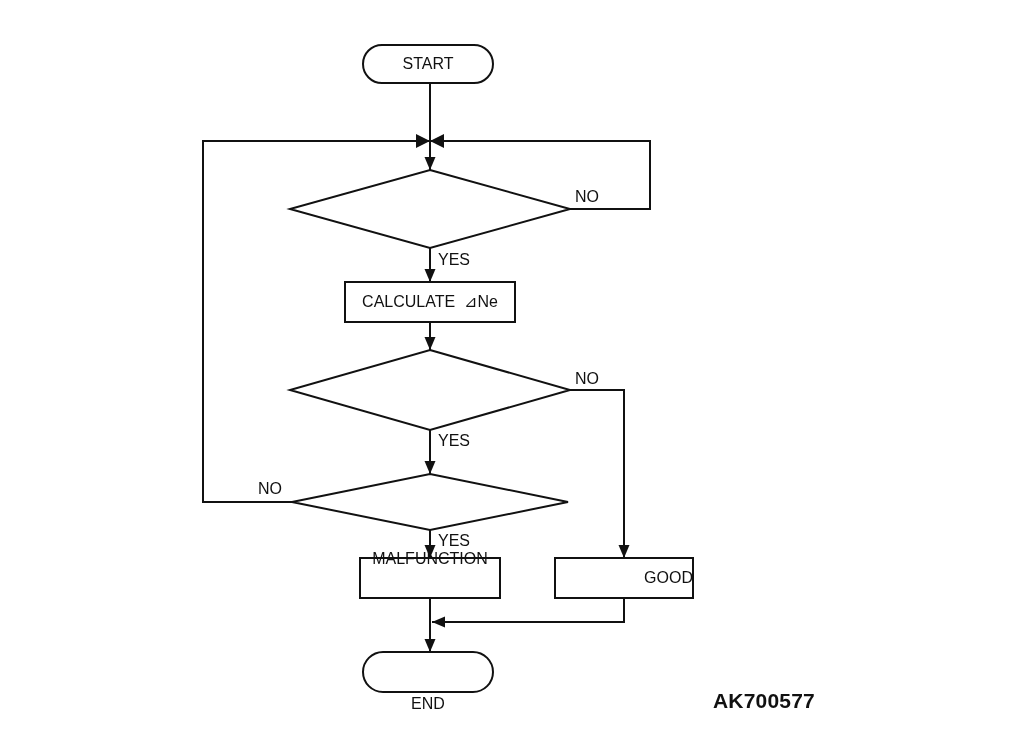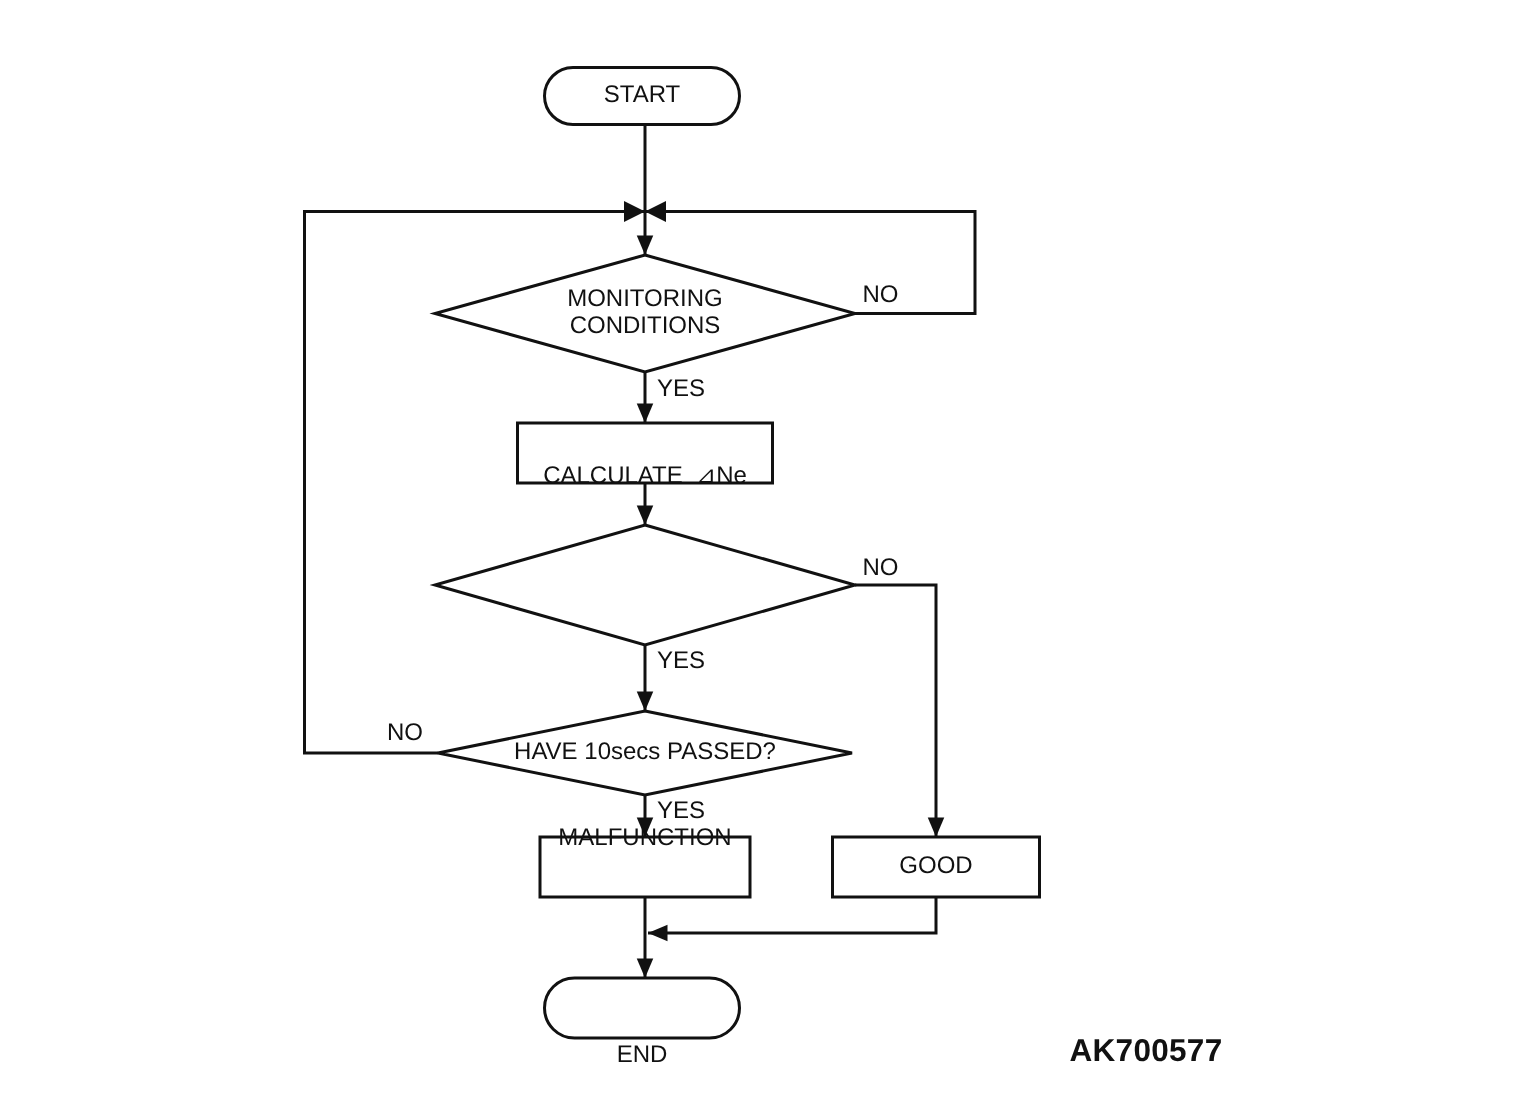--- a/index.html
+++ b/index.html
@@ -7,21 +7,21 @@
     position:relative; width:848px; height:738px; background:#ffffff;
     font-family:"Liberation Sans","DejaVu Sans",sans-serif; color:#111111;
     overflow:hidden;
   }
   .canvas svg { position:absolute; left:0; top:0; }
   .lbl {
     position:absolute; font-size:16px; line-height:18px;
     white-space:pre-line; color:#111111;
   }
   .center { text-align:center; }
-  .ws-pre { white-space:pre;margin-top:16px; }
+  .ws-pre { white-space:pre; }
   .fig-id {
     position:absolute; font-weight:bold; font-size:21px;
     letter-spacing:0.2px; color:#111111;
   }
 </style>
 </head>
 <body>
 
 <div class="canvas">
 
@@ -56,32 +56,29 @@
     <rect x="345" y="282" width="170" height="40" fill="#ffffff"></rect>
     <polygon points="430,350 570,390 430,430 290,390" fill="#ffffff"></polygon>
     <polygon points="430,474 568,502 430,530 292,502" fill="#ffffff"></polygon>
     <rect x="360" y="558" width="140" height="40" fill="#ffffff"></rect>
     <rect x="555" y="558" width="138" height="40" fill="#ffffff"></rect>
     <rect x="363" y="652" width="130" height="40" rx="20" ry="20" fill="#ffffff"></rect>
   </svg>
 
   <div class="lbl center" style="left:363px; top:55px; width:130px;">START</div>
 
-  <div class="lbl center" style="left:330px; top:191px; width:200px;">MONITORING
-CONDITIONS</div>
 
   <div class="lbl center ws-pre" style="left:345px; top:293px; width:170px;">CALCULATE  ⊿Ne</div>
 
 
 
-  <div class="lbl center" style="left:310px; top:493px; width:240px;">HAVE 10secs PASSED?</div>
 
   <div class="lbl center" style="left:360px; top:550px; width:140px;">MALFUNCTION</div>
 
-  <div class="lbl center" style="left:555px; top:569px; width:138px;">GOOD</div>
+  <div class="lbl center" style="left:555px; top:569px; width:138px;text-align:right;">GOOD</div>
 
   <div class="lbl center" style="left:363px; top:663px; width:130px;margin-top:32px;">END</div>
 
   <div class="lbl center" style="left:567px; top:188px; width:40px;">NO</div>
   <div class="lbl" style="left:438px; top:251px;">YES</div>
 
   <div class="lbl center" style="left:567px; top:370px; width:40px;">NO</div>
   <div class="lbl" style="left:438px; top:432px;">YES</div>
 
   <div class="lbl center" style="left:250px; top:480px; width:40px;">NO</div>

